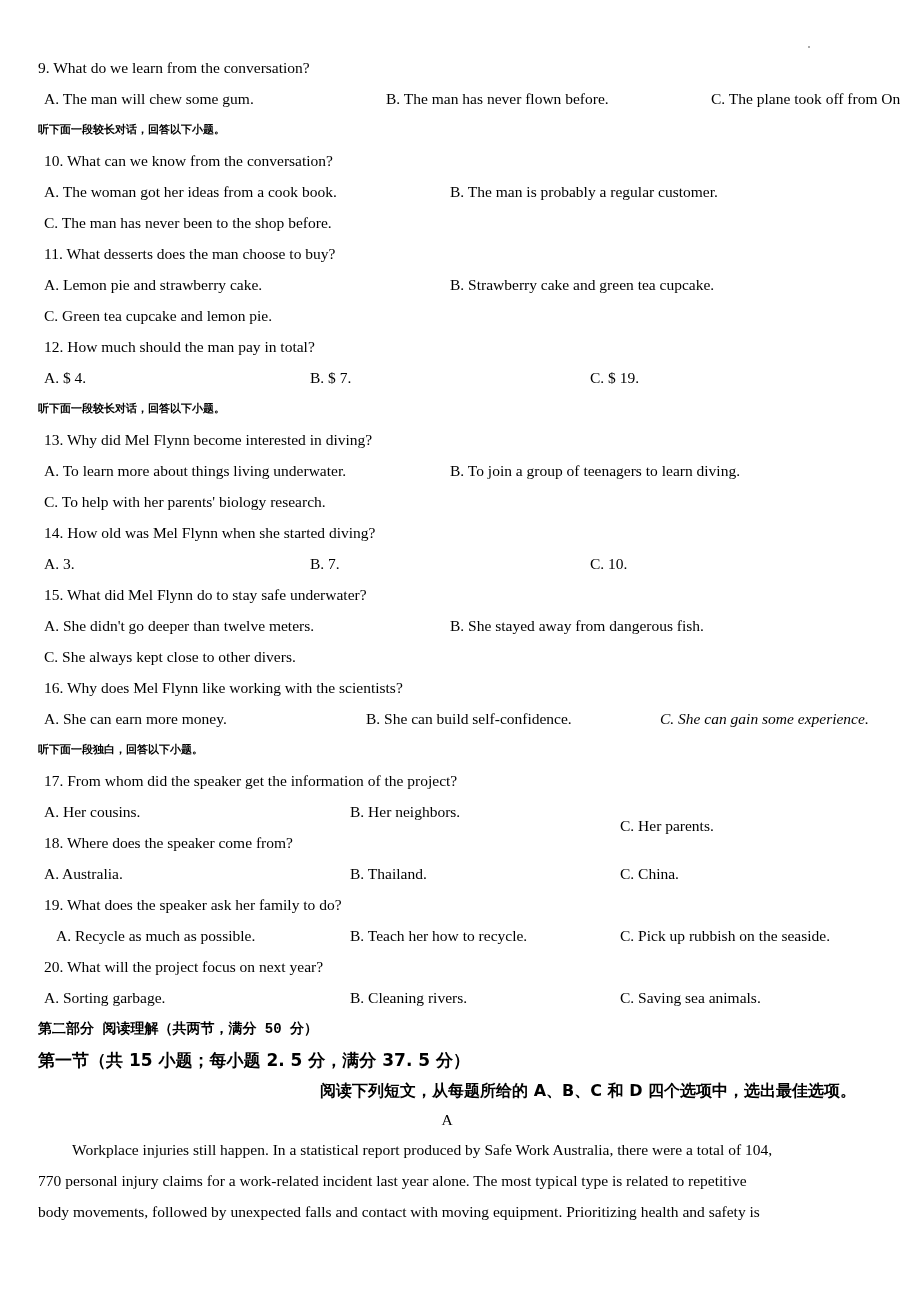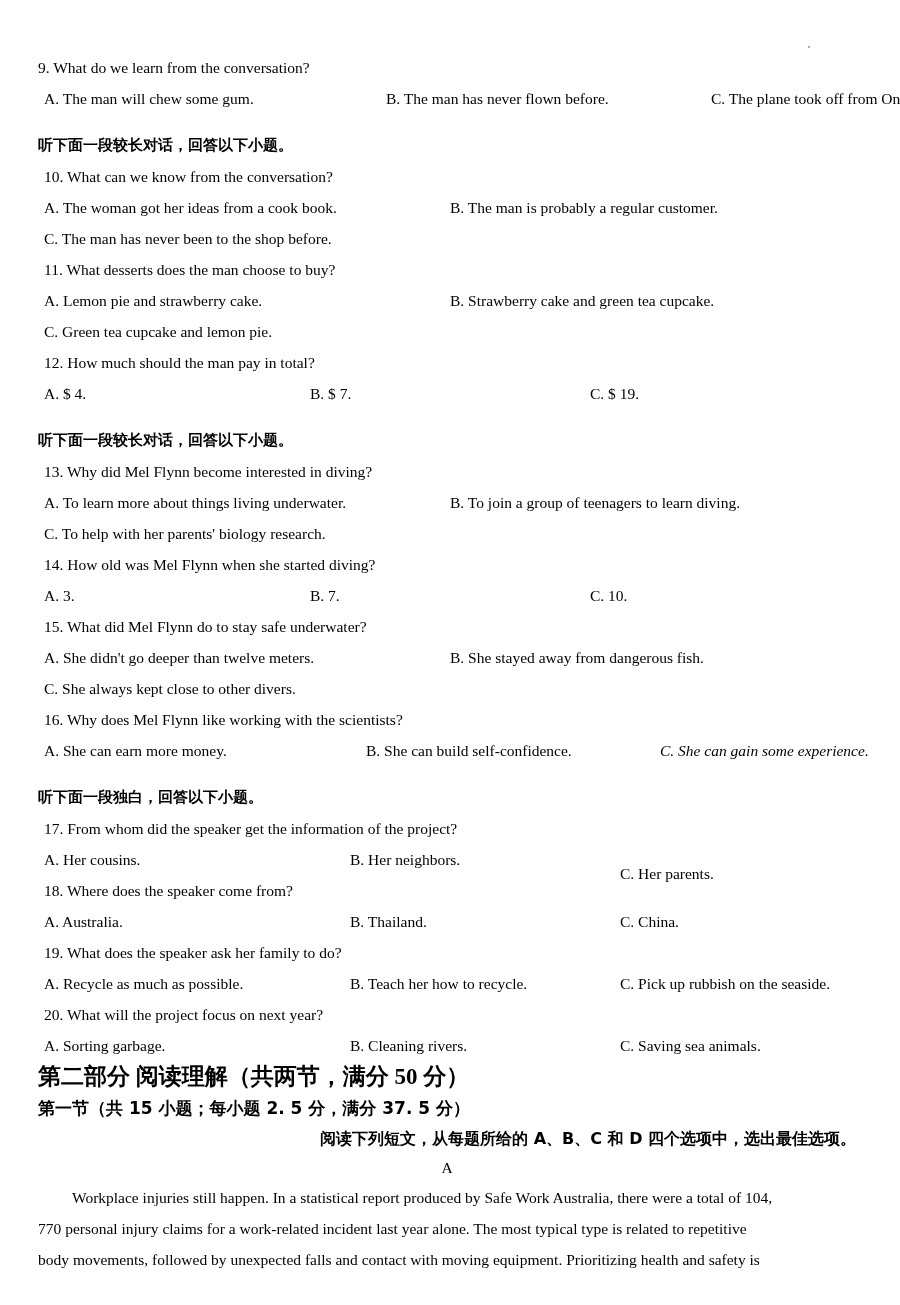--- a/index.html
+++ b/index.html
@@ -46,30 +46,29 @@
     white-space: nowrap;
   }
   .opt {
     position: absolute;
     top: 0;
     white-space: nowrap;
   }
   .cn-head {
     font-family: "DejaVu Sans", sans-serif;
     font-weight: bold;
-    font-size: 15px;
-    height: 31px;
-    line-height: 31px;
-    white-space: nowrap;
-    margin-top: 16px;
+    font-size: 11px;
+    height: 31px;
+    line-height: 31px;
+    white-space: nowrap;
   }
   .section-head {
-    font-family: Liberation Serif, serif;
-    font-weight: bold;
-    font-size: 23px;
+    font-family: Liberation Mono, monospace;
+    font-weight: bold;
+    font-size: 14px;
     height: 32px;
     line-height: 32px;
     white-space: nowrap;
     padding-left: 0px;
   }
   .section-sub {
     font-family: "DejaVu Sans", sans-serif;
     font-weight: bold;
     font-size: 17px;
     height: 31px;
@@ -219,21 +218,21 @@
     <div class="opts">
       <span class="opt" style="left:6px;">A. Australia.</span>
       <span class="opt" style="left:312px;">B. Thailand.</span>
       <span class="opt" style="left:582px;">C. China.</span>
     </div>
   </div>
 
   <div class="block">
     <div class="stem indent">19. What does the speaker ask her family to do?</div>
     <div class="opts">
-      <span class="opt" style="left:6px;">A. Recycle as much as possible.</span>
+      <span class="opt" style="left:18px;">A. Recycle as much as possible.</span>
       <span class="opt" style="left:312px;">B. Teach her how to recycle.</span>
       <span class="opt" style="left:582px;">C. Pick up rubbish on the seaside.</span>
     </div>
   </div>
 
   <div class="block">
     <div class="stem indent">20. What will the project focus on next year?</div>
     <div class="opts">
       <span class="opt" style="left:6px;">A. Sorting garbage.</span>
       <span class="opt" style="left:312px;">B. Cleaning rivers.</span>

